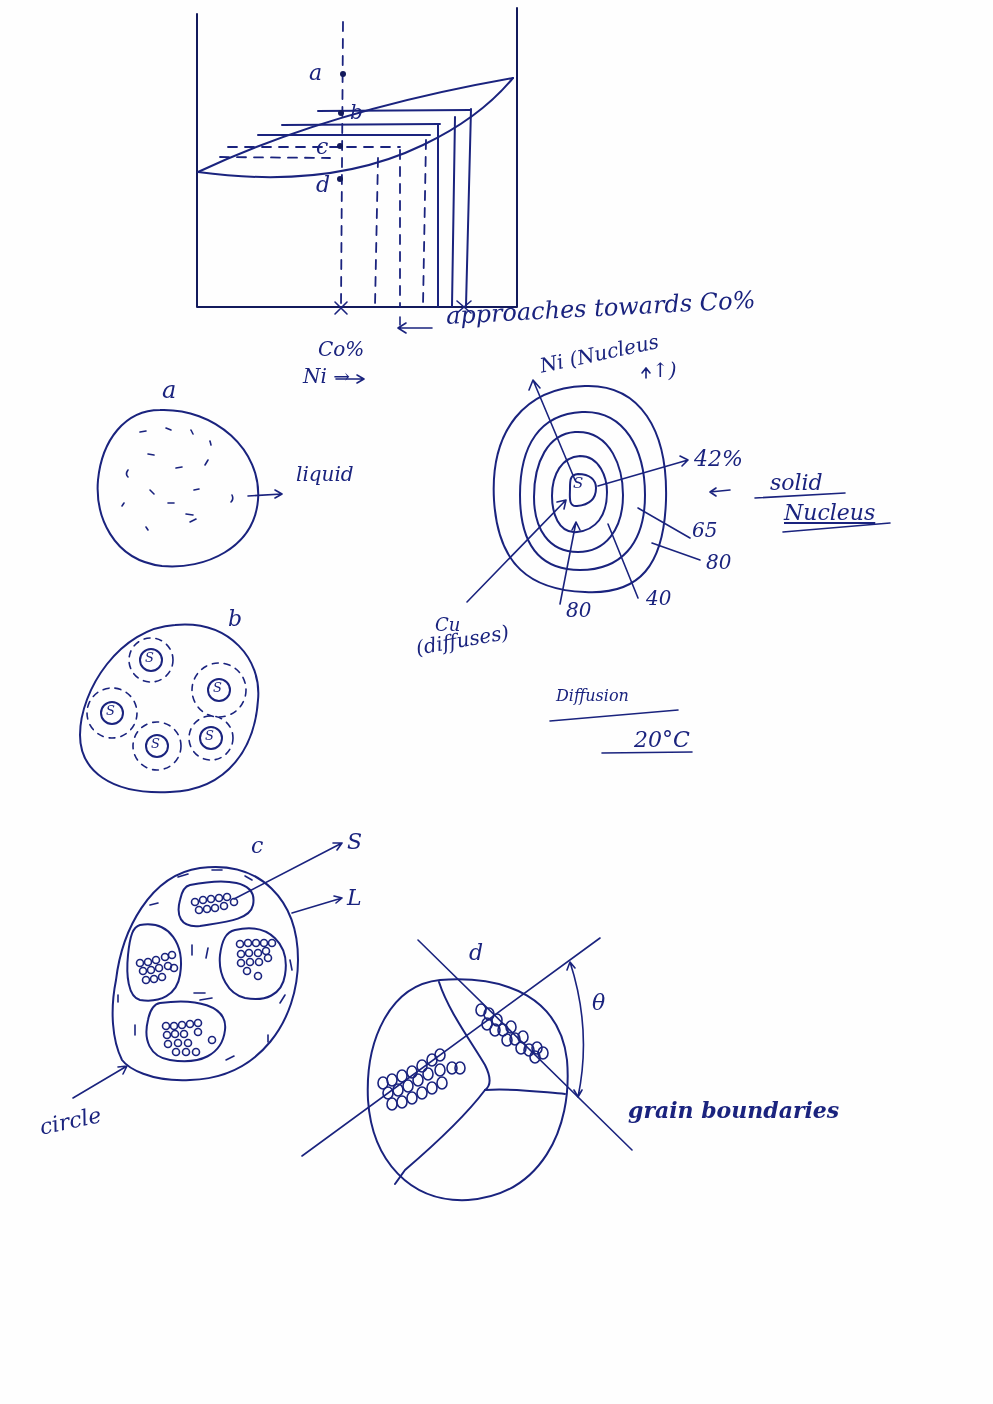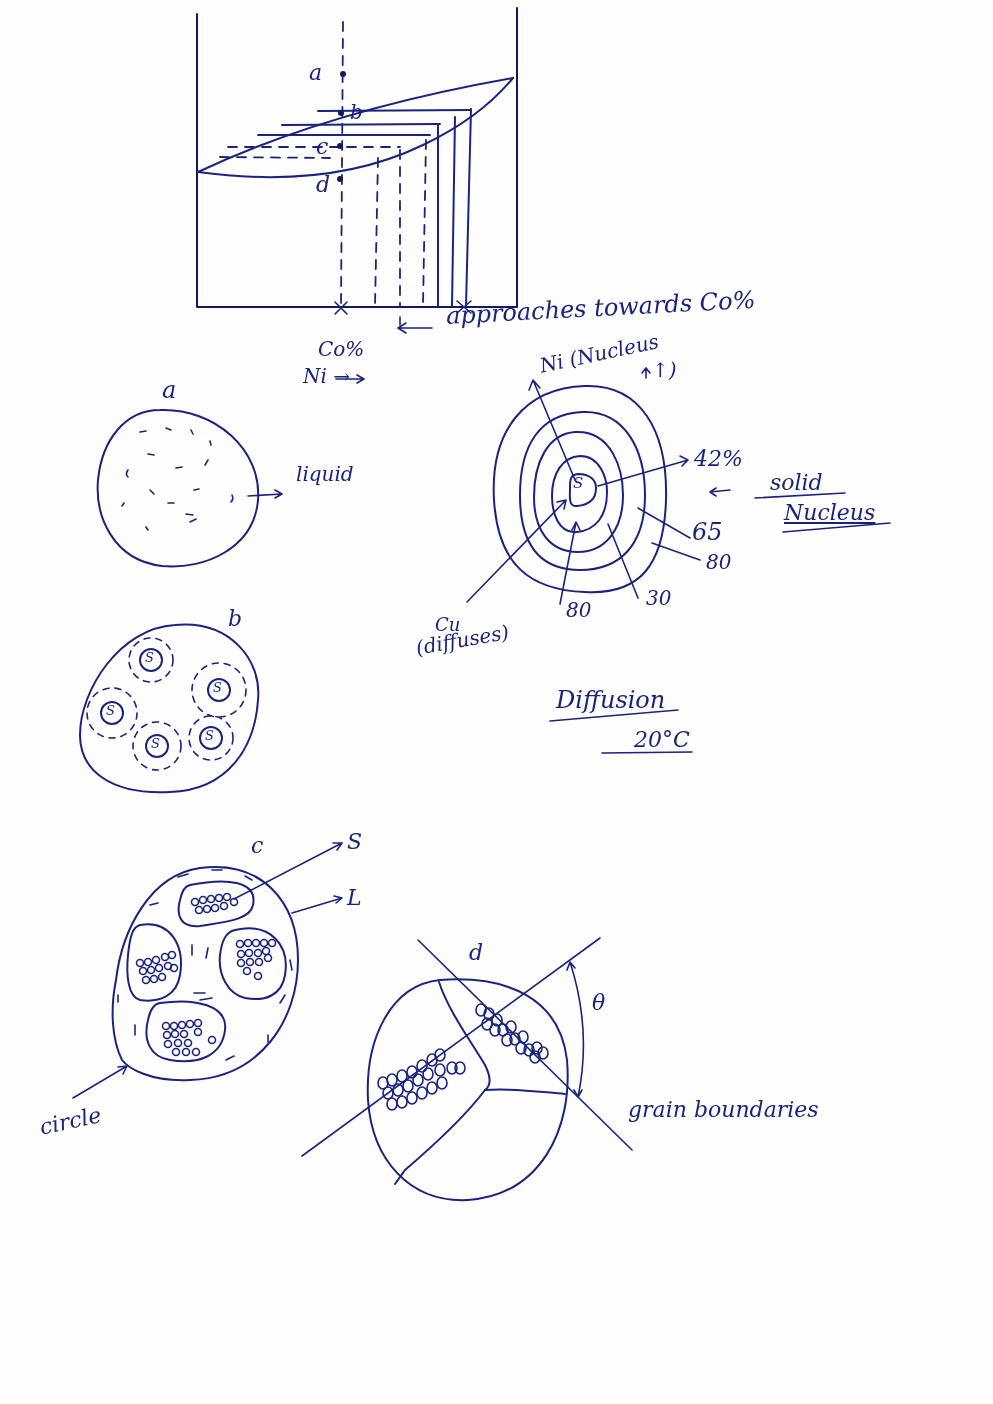--- a/index.html
+++ b/index.html
@@ -135,33 +135,33 @@
     <path class="ink-thin" d="M755 498 L845 493"></path>
     <path class="ink-thin" d="M783 532 L890 523"></path>
 
     <path class="ink-thin" d="M646 378 L646 368 M646 368 L642 373 M646 368 L650 373"></path>
   </svg>
   <span class="lbl" style="left:573px;top:474px;font-size:15px;">S</span>
   <span class="lbl" style="left:540px;top:354px;font-size:20px;transform:rotate(-12deg);transform-origin:left;">Ni (Nucleus</span>
   <span class="lbl" style="left:652px;top:358px;font-size:20px;">↑)</span>
   <span class="lbl" style="left:694px;top:446px;font-size:22px;">42%</span>
   <span class="lbl" style="left:566px;top:598px;font-size:20px;">80</span>
-  <span class="lbl" style="left:646px;top:586px;font-size:20px;">30</span>
-  <span class="lbl" style="left:692px;top:518px;font-size:24px;">65</span>
+  <span class="lbl" style="left:646px;top:586px;font-size:20px;">40</span>
+  <span class="lbl" style="left:692px;top:518px;font-size:20px;">65</span>
   <span class="lbl" style="left:706px;top:550px;font-size:20px;">80</span>
   <span class="lbl" style="left:435px;top:614px;font-size:18px;">Cu</span>
   <span class="lbl" style="left:416px;top:636px;font-size:20px;transform:rotate(-10deg);transform-origin:left;">(diffuses)</span>
   <span class="lbl" style="left:770px;top:470px;font-size:22px;font-style:italic;">solid</span>
   <span class="lbl" style="left:784px;top:500px;font-size:22px;text-decoration:underline;">Nucleus</span>
 
   <svg width="993" height="1404">
     <path class="ink-thin" d="M550 721 L678 710"></path>
     <path class="ink-thin" d="M602 753 L692 752"></path>
   </svg>
-  <span class="lbl" style="left:556px;top:686px;font-size:24px;">Diffusion</span>
+  <span class="lbl" style="left:556px;top:686px;font-size:16px;">Diffusion</span>
   <span class="lbl" style="left:614px;top:727px;font-size:22px;margin-left:20px;">20°C</span>
 
   <svg width="993" height="1404">
     <path class="ink" d="M200 868 C 260 860 298 900 298 960 C 298 1020 260 1078 190 1080 C 150 1082 128 1068 122 1060 C 112 1040 110 1010 116 980 C 122 930 150 875 200 868 Z"></path>
 
     <path class="ink" d="M190 885 C 225 878 258 880 253 905 C 250 920 225 922 200 926 C 180 928 176 915 180 900 C 182 890 185 886 190 885 Z"></path>
     <path class="ink" d="M140 925 C 170 920 185 945 180 975 C 177 995 160 1003 140 1000 C 128 997 126 975 128 955 C 130 935 133 927 140 925 Z"></path>
     <path class="ink" d="M235 930 C 270 922 290 945 285 975 C 282 995 265 1002 245 998 C 228 994 218 975 220 955 C 222 940 226 932 235 930 Z"></path>
     <path class="ink" d="M160 1003 C 195 998 228 1005 225 1030 C 222 1055 200 1065 170 1060 C 150 1057 143 1040 148 1020 C 150 1010 154 1004 160 1003 Z"></path>
 
@@ -295,15 +295,15 @@
       <ellipse cx="392" cy="1104" rx="5" ry="6"></ellipse>
         <ellipse cx="402" cy="1102" rx="5" ry="6"></ellipse>
         <ellipse cx="412" cy="1098" rx="5" ry="6"></ellipse>
       <ellipse cx="422" cy="1093" rx="5" ry="6"></ellipse>
         <ellipse cx="432" cy="1088" rx="5" ry="6"></ellipse>
         <ellipse cx="442" cy="1083" rx="5" ry="6"></ellipse>
     </g>
   </svg>
   <span class="lbl" style="left:469px;top:940px;font-size:22px;">d</span>
   <span class="lbl" style="left:592px;top:990px;font-size:22px;">θ</span>
-  <span class="lbl" style="left:628px;top:1097px;font-size:22px;">grain boundaries</span>
+  <span class="lbl" style="left:628px;top:1097px;font-size:22px;font-weight:bold;">grain boundaries</span>
 
 </div>
 
 </body></html>

